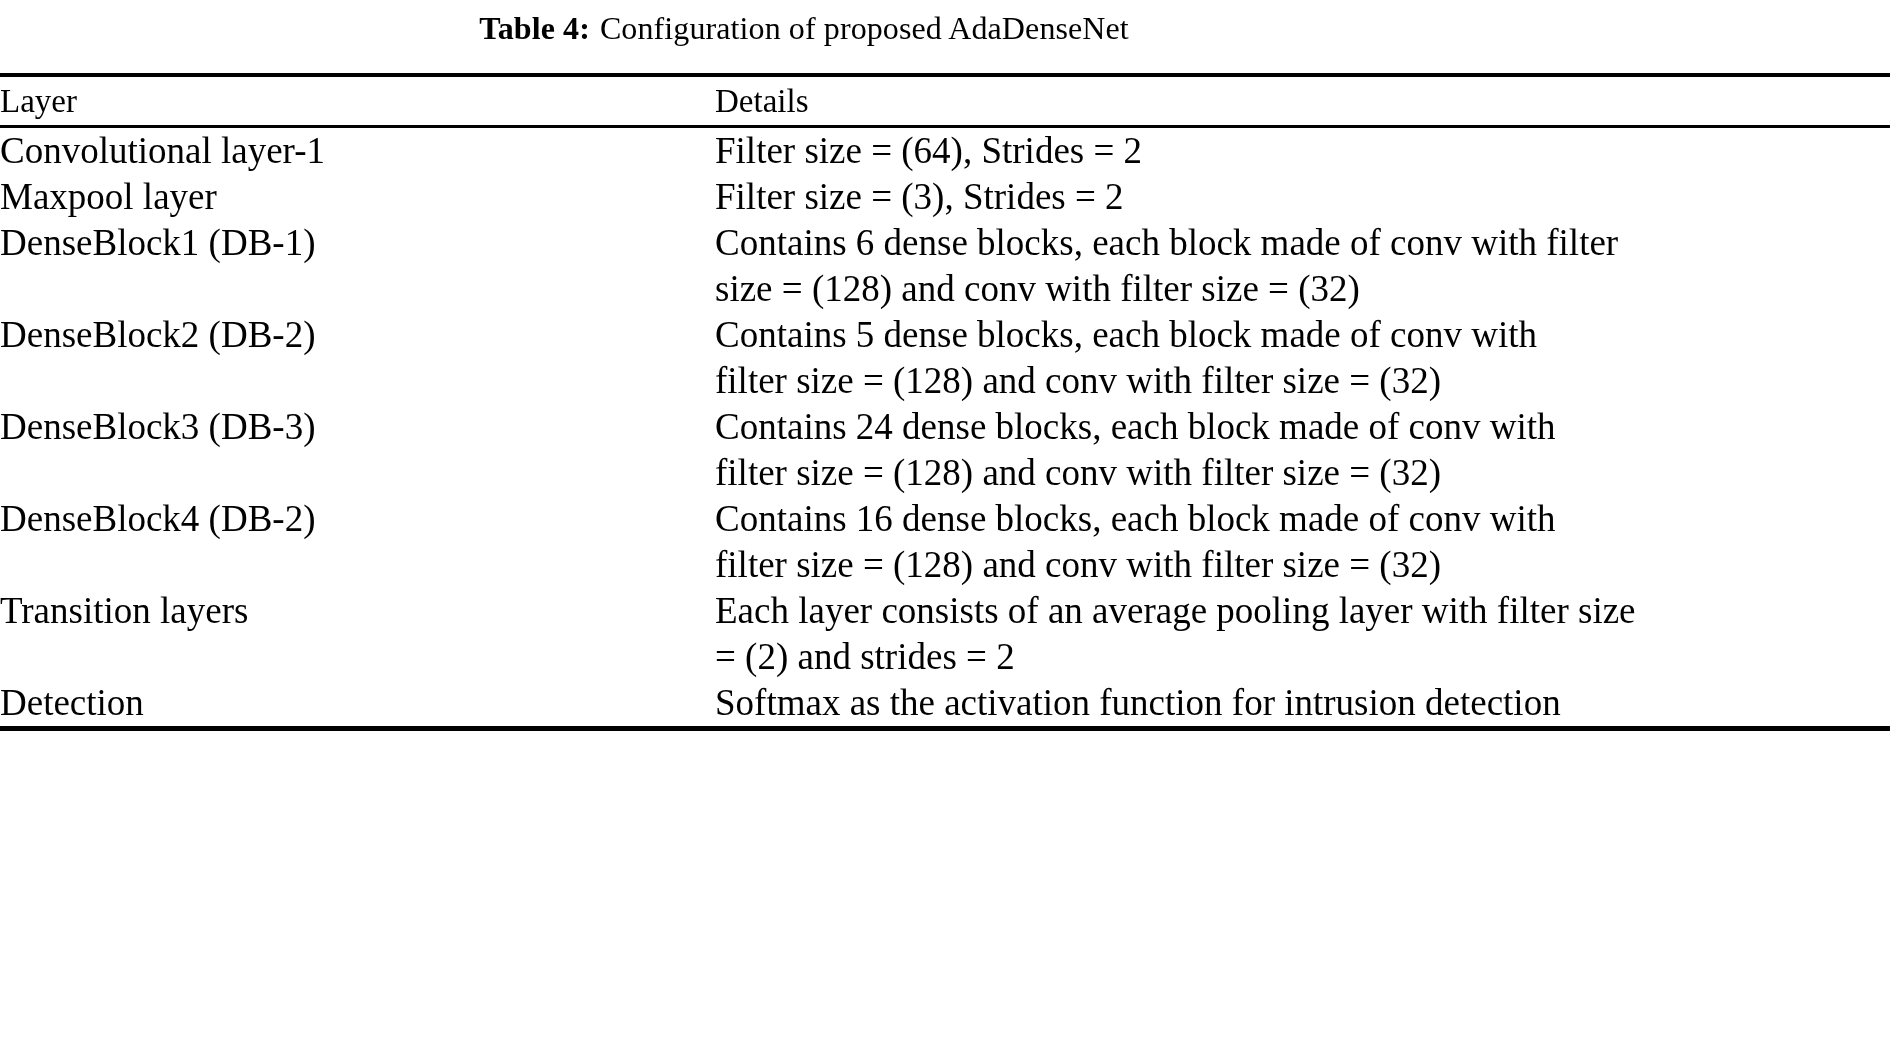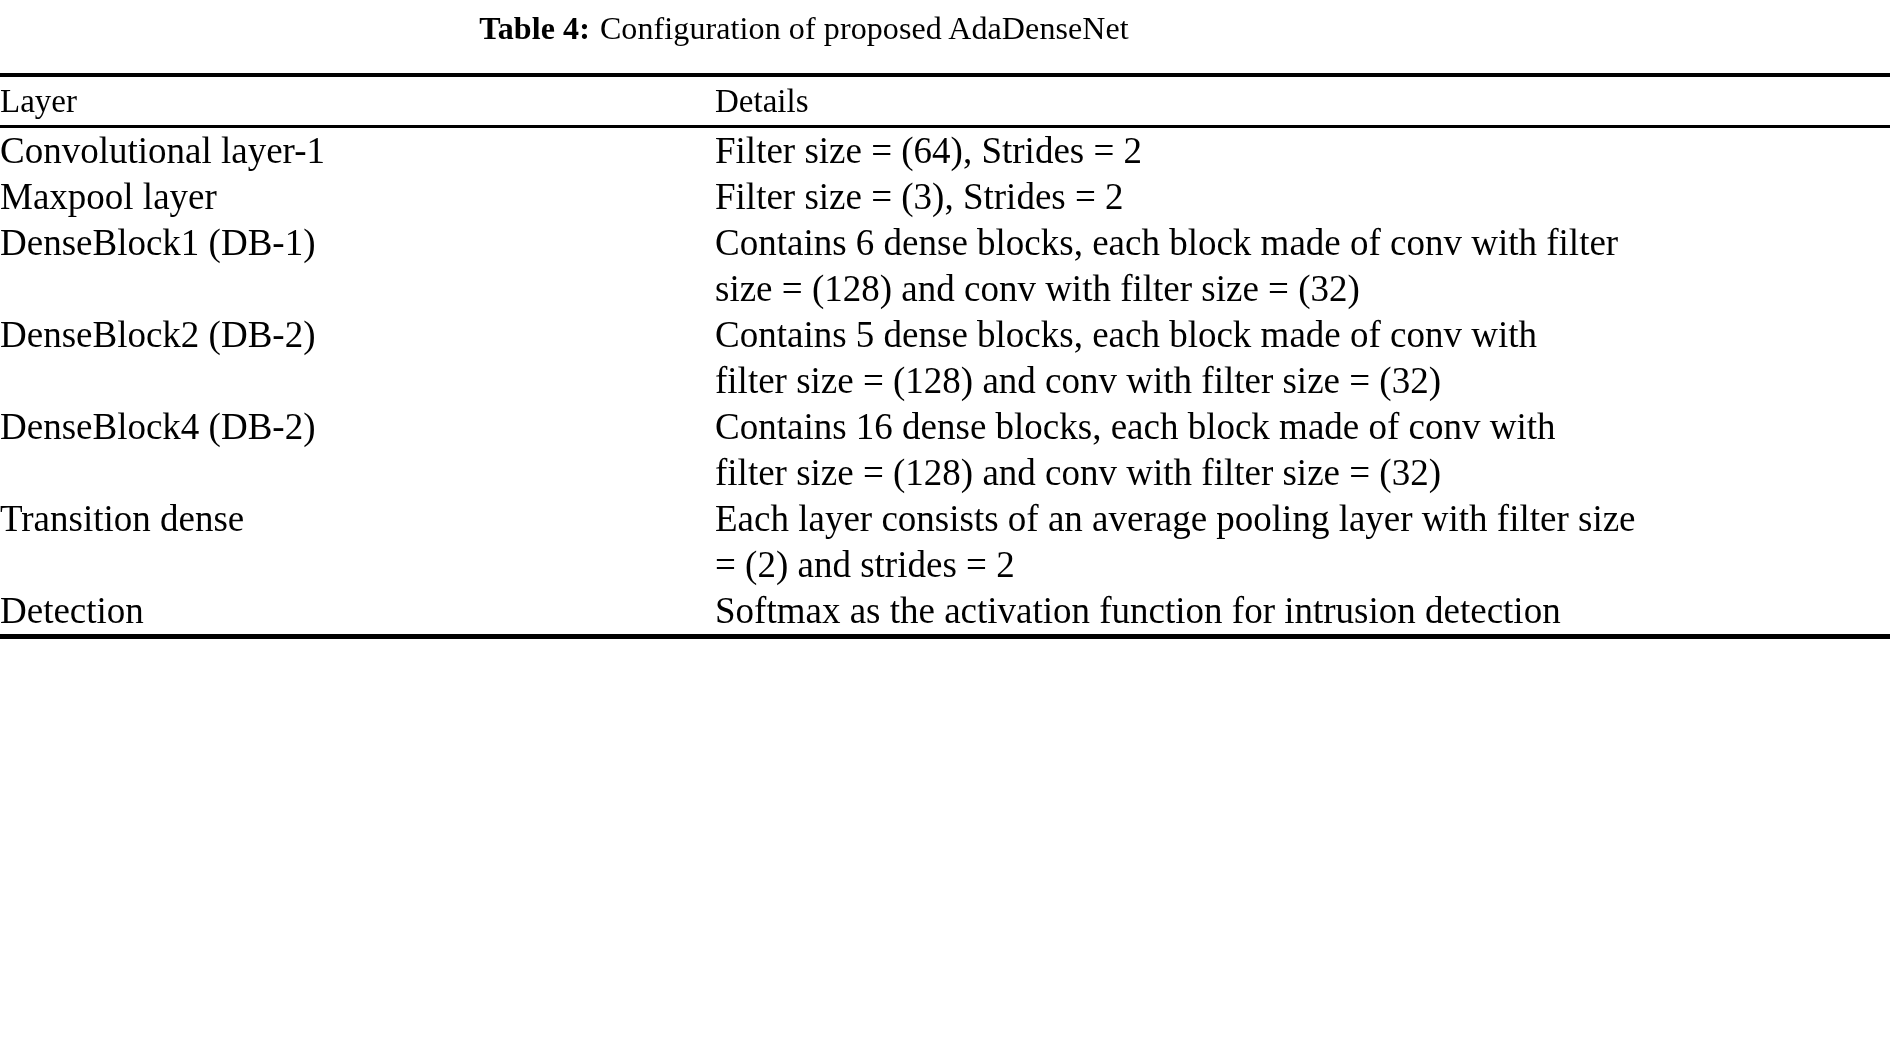--- a/index.html
+++ b/index.html
@@ -134,28 +134,35 @@
           </td>
         </tr>
         <tr class="body-row">
           <td class="cell-layer">DenseBlock2 (DB-2)</td>
           <td class="cell-details">
             <span class="detail-line">Contains 5 dense blocks, each block made of conv with</span>
             <span class="detail-line">filter size = (128) and conv with filter size = (32)</span>
           </td>
         </tr>
         <tr class="body-row">
+          <td class="cell-layer">DenseBlock3 (DB-3)</td>
+          <td class="cell-details">
+            <span class="detail-line">Contains 24 dense blocks, each block made of conv with</span>
+            <span class="detail-line">filter size = (128) and conv with filter size = (32)</span>
+          </td>
+        </tr>
+        <tr class="body-row">
           <td class="cell-layer">DenseBlock4 (DB-2)</td>
           <td class="cell-details">
             <span class="detail-line">Contains 16 dense blocks, each block made of conv with</span>
             <span class="detail-line">filter size = (128) and conv with filter size = (32)</span>
           </td>
         </tr>
         <tr class="body-row">
-          <td class="cell-layer">Transition dense</td>
+          <td class="cell-layer">Transition layers</td>
           <td class="cell-details">
             <span class="detail-line">Each layer consists of an average pooling layer with filter size</span>
             <span class="detail-line">= (2) and strides = 2</span>
           </td>
         </tr>
         <tr class="body-row">
           <td class="cell-layer">Detection</td>
           <td class="cell-details">
             <span class="detail-line">Softmax as the activation function for intrusion detection</span>
           </td>

